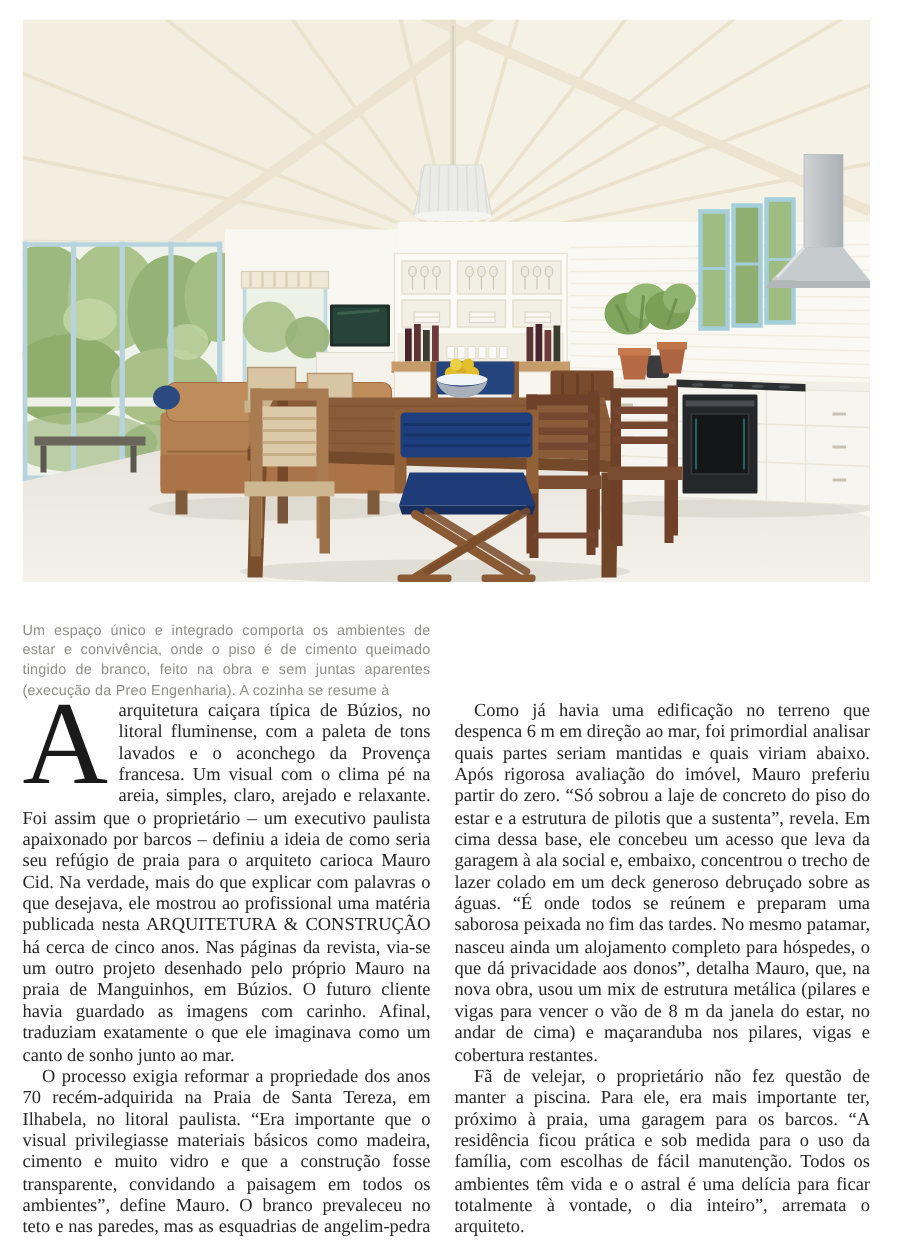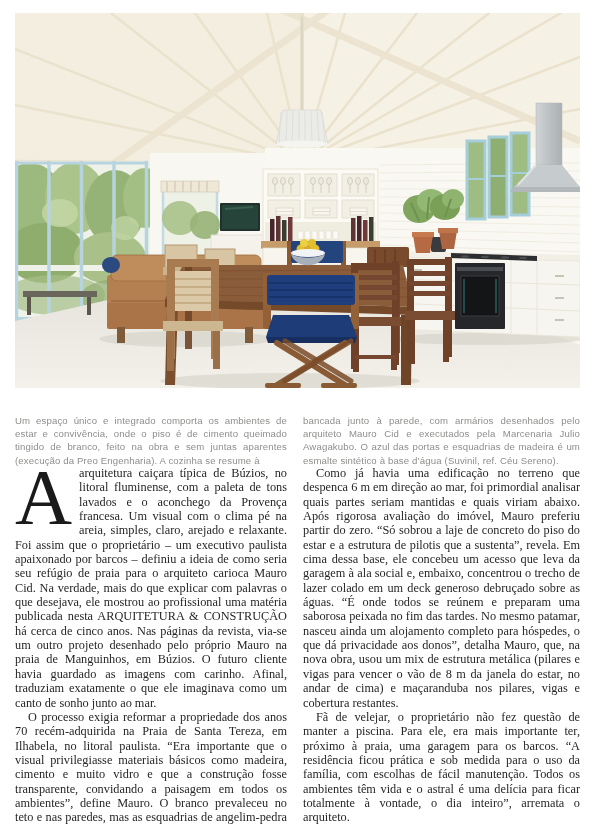--- a/index.html
+++ b/index.html
@@ -414,21 +414,20 @@
             <line x1="336" y1="328" x2="270" y2="368"></line>
         </g>
         <rect x="250" y="370" width="36" height="5" rx="2" fill="#8a5a34"></rect>
         <rect x="306" y="370" width="36" height="5" rx="2" fill="#8a5a34"></rect>
       </g>
     </svg>
   </figure>
 
   <div class="caption-row">
     <div class="caption-col c1">Um espaço único e integrado comporta os ambientes de estar e convivência, onde o piso é de cimento queimado tingido de branco, feito na obra e sem juntas aparentes (execução da Preo Engenharia). A cozinha se resume à</div>
-    <div class="caption-col c2">bancada junto à parede, com armários desenhados pelo arquiteto Mauro Cid e executados pela Marcenaria Julio Awagakubo. O azul das portas e esquadrias de madeira é um esmalte sintético à base d’água (Suvinil, ref. Céu Sereno).</div>
   </div>
 
   <div class="article-row">
     <div class="article-col c1">
       <p><span class="dropcap">A</span><span>arquitetura caiçara típica de Búzios, no litoral fluminense, com a paleta de tons lavados e o aconchego da Provença francesa. Um visual com o clima pé na areia, simples, claro, arejado e relaxante. Foi assim que o proprietário – um executivo paulista apaixonado por barcos – definiu a ideia de como seria seu refúgio de praia para o arquiteto carioca Mauro Cid. Na verdade, mais do que explicar com palavras o que desejava, ele mostrou ao profissional uma matéria publicada nesta ARQUITETURA &amp; CONSTRUÇÃO há cerca de cinco anos. Nas páginas da revista, via-se um outro projeto desenhado pelo próprio Mauro na praia de Manguinhos, em Búzios. O futuro cliente havia guardado as imagens com carinho. Afinal, traduziam exatamente o que ele imaginava como um canto de sonho junto ao mar.</span></p>
       <p class="indent">O processo exigia reformar a propriedade dos anos 70 recém-adquirida na Praia de Santa Tereza, em Ilhabela, no litoral paulista. “Era importante que o visual privilegiasse materiais básicos como madeira, cimento e muito vidro e que a construção fosse transparente, convidando a paisagem em todos os ambientes”, define Mauro. O branco prevaleceu no teto e nas paredes, mas as esquadrias de angelim-pedra ganharam um suave tom de azul. “Quando assumida em sua aparência</p>
     </div>
     <div class="article-col c2">
       <p class="indent">Como já havia uma edificação no terreno que despenca 6 m em direção ao mar, foi primordial analisar quais partes seriam mantidas e quais viriam abaixo. Após rigorosa avaliação do imóvel, Mauro preferiu partir do zero. “Só sobrou a laje de concreto do piso do estar e a estrutura de pilotis que a sustenta”, revela. Em cima dessa base, ele concebeu um acesso que leva da garagem à ala social e, embaixo, concentrou o trecho de lazer colado em um deck generoso debruçado sobre as águas. “É onde todos se reúnem e preparam uma saborosa peixada no fim das tardes. No mesmo patamar, nasceu ainda um alojamento completo para hóspedes, o que dá privacidade aos donos”, detalha Mauro, que, na nova obra, usou um mix de estrutura metálica (pilares e vigas para vencer o vão de 8 m da janela do estar, no andar de cima) e maçaranduba nos pilares, vigas e cobertura restantes.</p>
       <p class="indent">Fã de velejar, o proprietário não fez questão de manter a piscina. Para ele, era mais importante ter, próximo à praia, uma garagem para os barcos. “A residência ficou prática e sob medida para o uso da família, com escolhas de fácil manutenção. Todos os ambientes têm vida e o astral é uma delícia para ficar totalmente à vontade, o dia inteiro”, arremata o arquiteto.</p>

